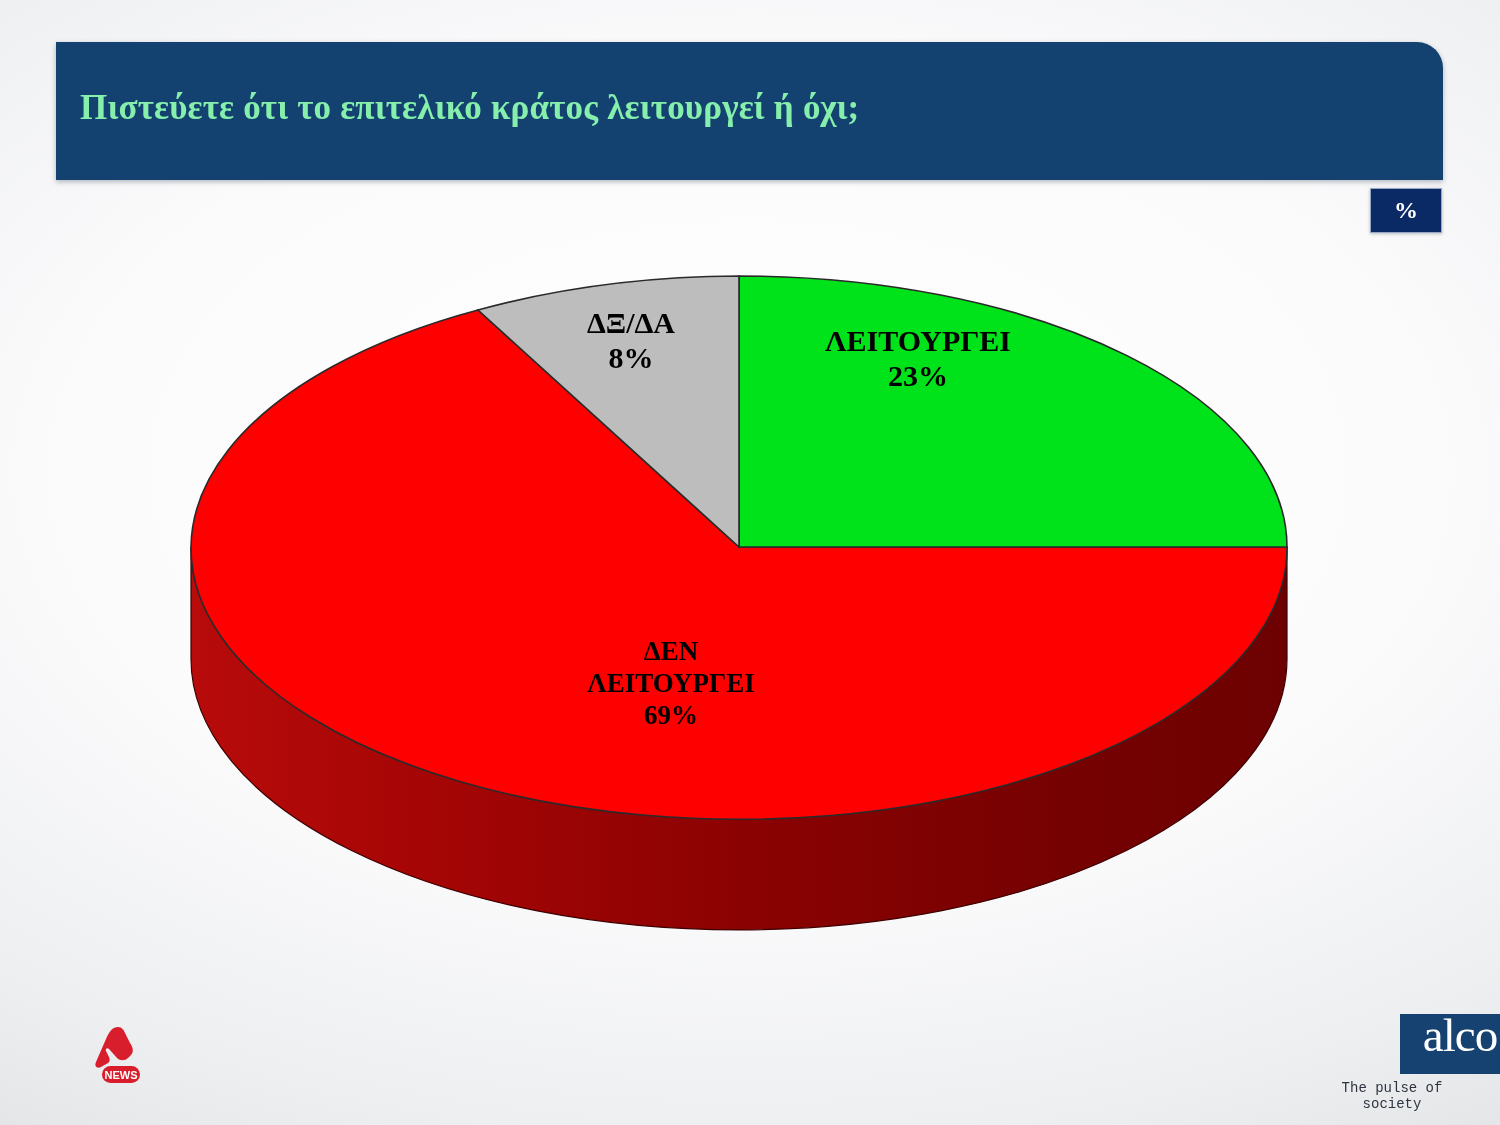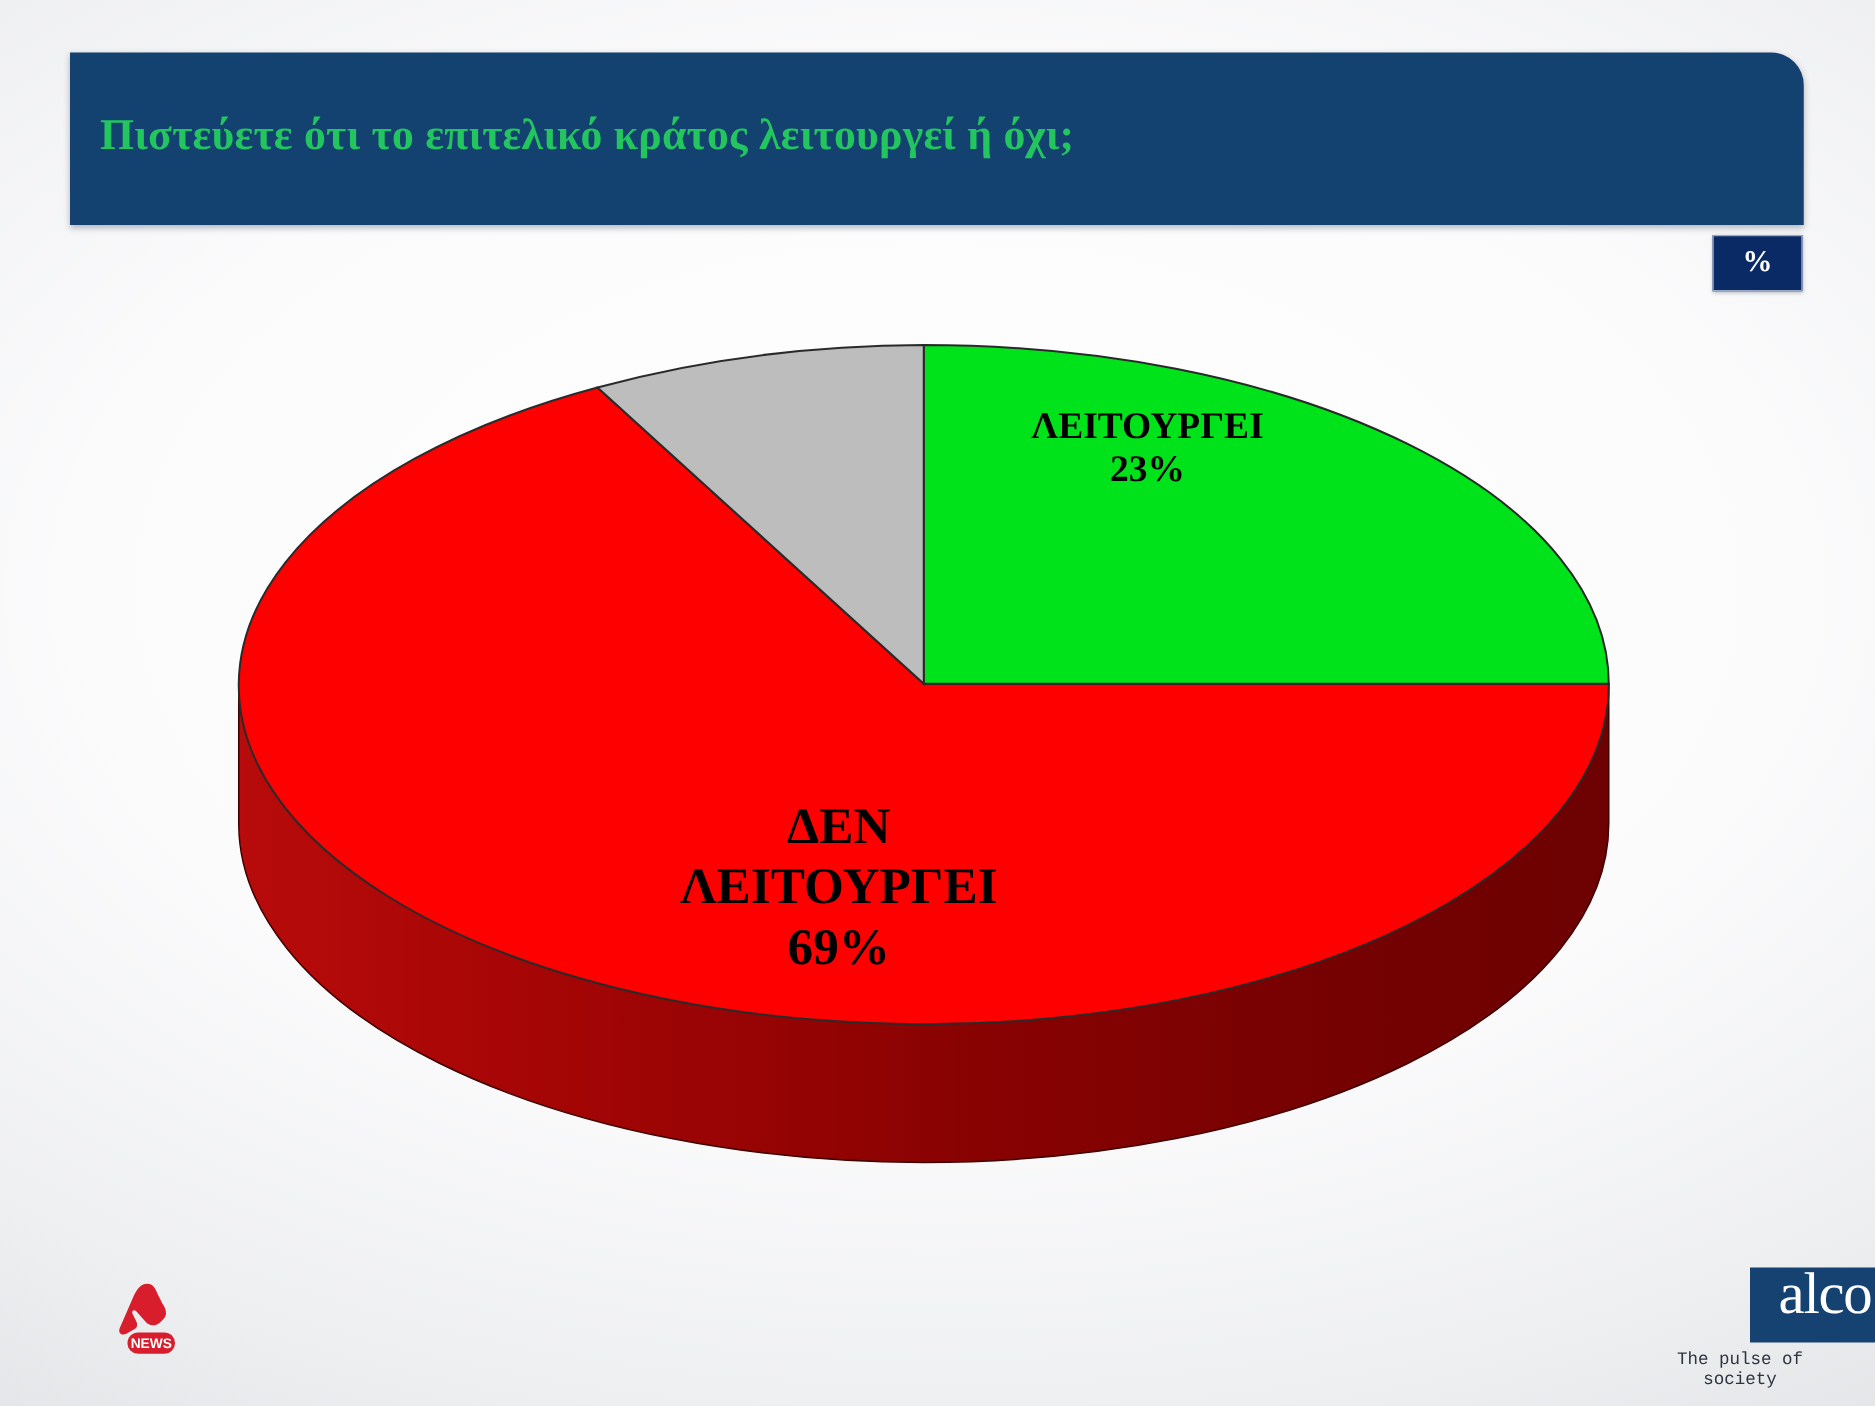--- a/index.html
+++ b/index.html
@@ -15,21 +15,21 @@
 
   
   .title-bar {
     position:absolute; left:56px; top:42px; width:1387px; height:138px;
     background:#134271;
     border-top-right-radius:26px;
     box-shadow: 0 2px 5px rgba(90,100,115,0.45);
   }
   .title-text {
     position:absolute; left:24px; top:46px; right:20px;
-    color:#22c55e;
+    color:#86efac;
     font-size:35px; font-weight:bold;
     letter-spacing:0.2px;
     font-family:"Liberation Serif", serif;
     white-space:nowrap;
   }
 
   
   .pct-badge {
     position:absolute; left:1370px; top:188px; width:72px; height:45px;
     background:#0a2a66;
@@ -48,21 +48,21 @@
     position:absolute;
     color:#000000;
     font-family:"Liberation Serif", serif;
     font-weight:bold;
     text-align:center;
     line-height:1.18;
     white-space:pre-line;
   }
   .lbl-green { left:808px; top:323px; width:220px; font-size:30px; }
   .lbl-gray  { left:531px; top:305px; width:200px; font-size:30px; }
-  .lbl-red   { left:521px; top:636px; width:300px; font-size:41px; }
+  .lbl-red   { left:521px; top:636px; width:300px; font-size:27px; }
 
   
   .footer-bars { position:absolute; left:0; bottom:0; width:1500px; height:125px; }
 
   .alpha-logo { position:absolute; left:90px; top:1023px; width:62px; height:62px; }
   .alco-logo {
     position:absolute; left:1400px; top:1014px; width:120px; height:60px;
     background:#164271; border-top-right-radius:14px;
     display:flex; justify-content:center;
   }
@@ -125,20 +125,22 @@
       <g>
         <path d="M 739 547
                  L 478 310
                  A 548 271 0 0 1 739 276
                  Z" fill="#bdbdbd" stroke="#2a2a2a" stroke-width="1.6"></path>
       </g>
     </svg>
 
     <div class="slice-label lbl-green">ΛΕΙΤΟΥΡΓΕΙ
 23%</div>
+    <div class="slice-label lbl-gray">ΔΞ/ΔΑ
+8%</div>
     <div class="slice-label lbl-red">ΔΕΝ
 ΛΕΙΤΟΥΡΓΕΙ
 69%</div>
   </div>
 
   <div class="footer-bars">
     
     
     
     

